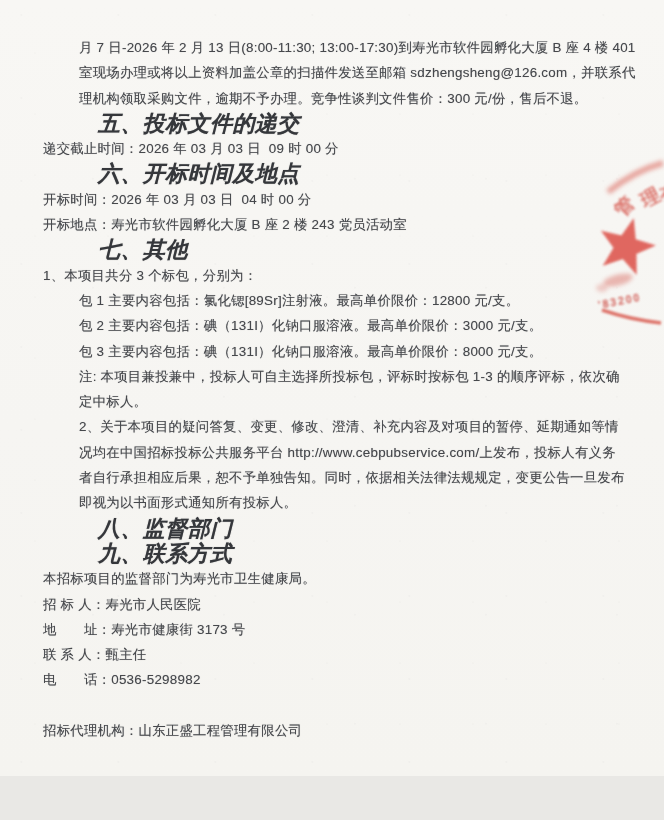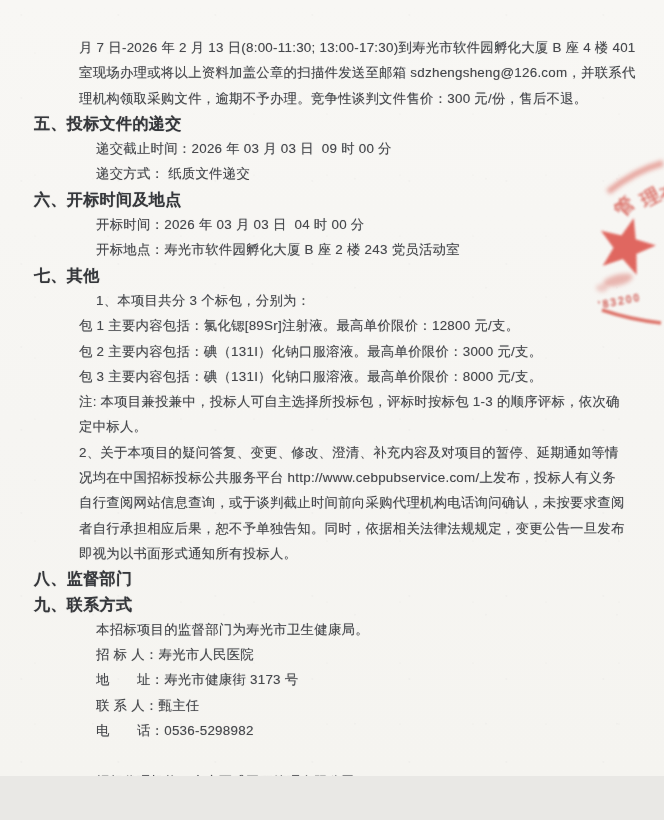--- a/index.html
+++ b/index.html
@@ -29,61 +29,60 @@
   .line {
     height: 25.3px;
     line-height: 25.3px;
     white-space: pre;
     font-size: 13.4px;
     letter-spacing: 0.25px;
     color: #46484c;
     text-shadow: 0 0 0.8px rgba(70,72,78,0.42);
   }
   .line.body   { padding-left: 79px; }
-  .line.indent { padding-left: 96px; }
+  .line.indent { padding-left: 43px; }
   .line.heading {
-    padding-left: 34px;
-    font-size: 16px;
+    padding-left: 98px;
+    font-size: 22px;
     font-weight: 700;
     letter-spacing: 0.4px;
     color: #35373b;
     text-shadow: 0 0 0.9px rgba(50,52,56,0.5);
+    font-style: italic;
   }
   .line.gap-before { margin-top: 25.7px; }
   .stamp {
     position: absolute;
     left: 554px;
     top: 150px;
     pointer-events: none;
   }
 </style>
 </head>
 <body>
 
 <div class="page">
   <div class="content">
     <div class="line body">月 7 日-2026 年 2 月 13 日(8:00-11:30; 13:00-17:30)到寿光市软件园孵化大厦 B 座 4 楼 401</div>
     <div class="line body">室现场办理或将以上资料加盖公章的扫描件发送至邮箱 sdzhengsheng@126.com，并联系代</div>
     <div class="line body">理机构领取采购文件，逾期不予办理。竞争性谈判文件售价：300 元/份，售后不退。</div>
     <div class="line heading">五、投标文件的递交</div>
     <div class="line indent">递交截止时间：2026 年 03 月 03 日  09 时 00 分</div>
-    <div class="line indent">递交方式： 纸质文件递交</div>
     <div class="line heading">六、开标时间及地点</div>
     <div class="line indent">开标时间：2026 年 03 月 03 日  04 时 00 分</div>
     <div class="line indent">开标地点：寿光市软件园孵化大厦 B 座 2 楼 243 党员活动室</div>
     <div class="line heading">七、其他</div>
     <div class="line indent">1、本项目共分 3 个标包，分别为：</div>
     <div class="line body">包 1 主要内容包括：氯化锶[89Sr]注射液。最高单价限价：12800 元/支。</div>
     <div class="line body">包 2 主要内容包括：碘（131I）化钠口服溶液。最高单价限价：3000 元/支。</div>
     <div class="line body">包 3 主要内容包括：碘（131I）化钠口服溶液。最高单价限价：8000 元/支。</div>
     <div class="line body">注: 本项目兼投兼中，投标人可自主选择所投标包，评标时按标包 1-3 的顺序评标，依次确</div>
     <div class="line body">定中标人。</div>
     <div class="line body">2、关于本项目的疑问答复、变更、修改、澄清、补充内容及对项目的暂停、延期通如等情</div>
     <div class="line body">况均在中国招标投标公共服务平台 http://www.cebpubservice.com/上发布，投标人有义务</div>
-    <div class="line body">自行查阅网站信息查询，或于谈判截止时间前向采购代理机构电话询问确认，未按要求查阅</div>
     <div class="line body">者自行承担相应后果，恕不予单独告知。同时，依据相关法律法规规定，变更公告一旦发布</div>
     <div class="line body">即视为以书面形式通知所有投标人。</div>
     <div class="line heading">八、监督部门</div>
     <div class="line heading">九、联系方式</div>
     <div class="line indent">本招标项目的监督部门为寿光市卫生健康局。</div>
     <div class="line indent">招 标 人：寿光市人民医院</div>
     <div class="line indent">地　　址：寿光市健康街 3173 号</div>
     <div class="line indent">联 系 人：甄主任</div>
     <div class="line indent">电　　话：0536-5298982</div>
     <div class="line indent gap-before">招标代理机构：山东正盛工程管理有限公司</div>

